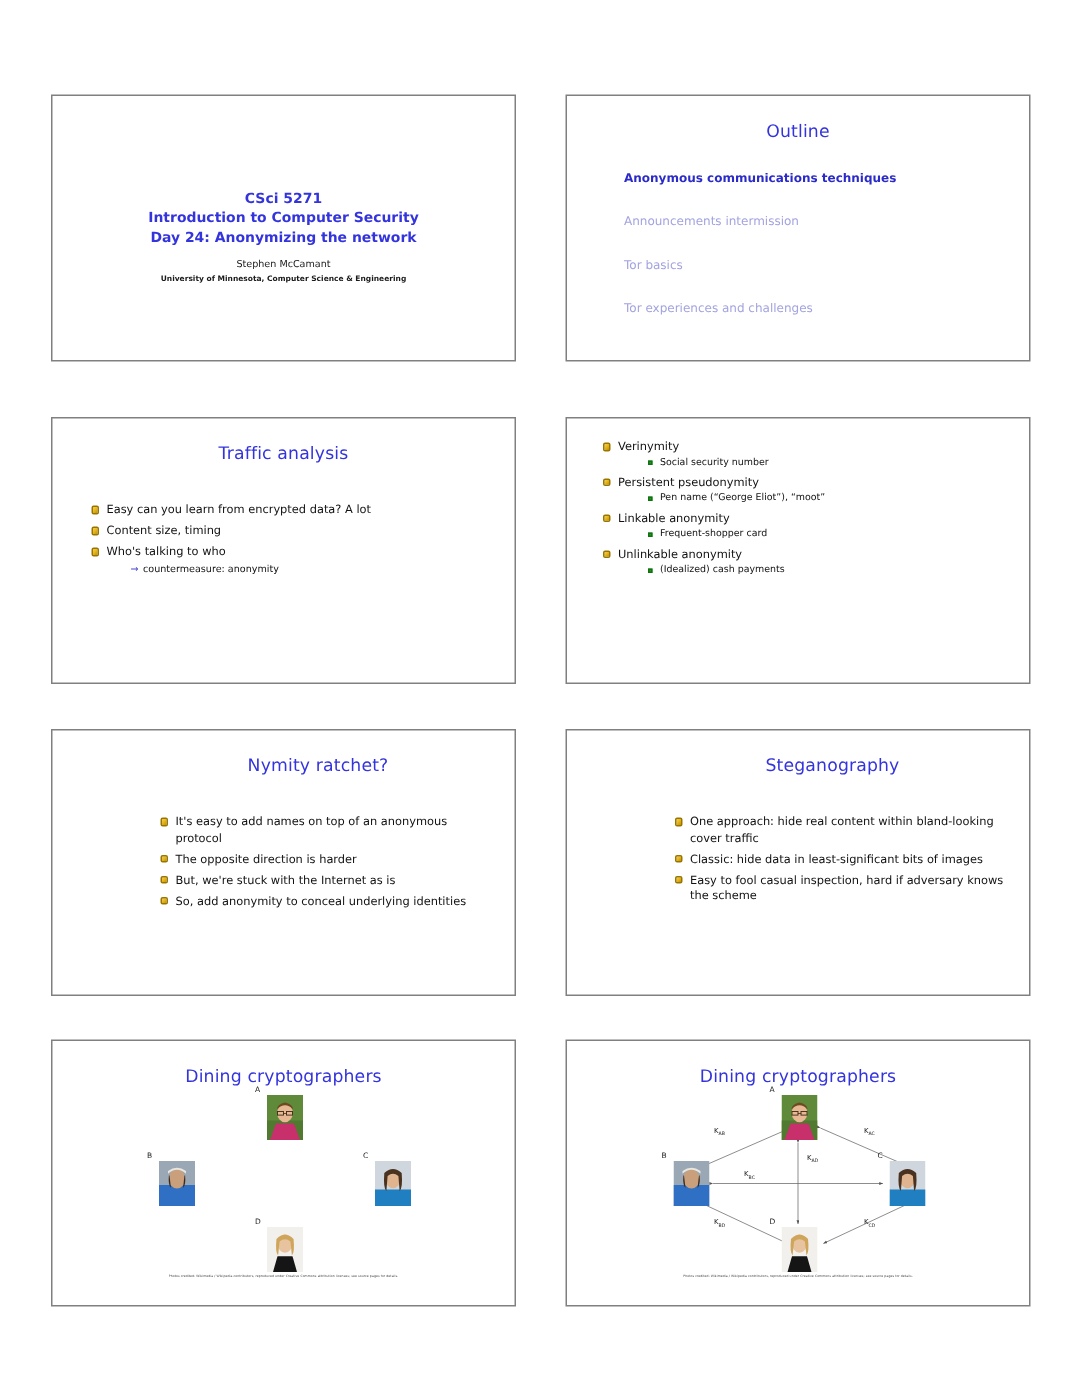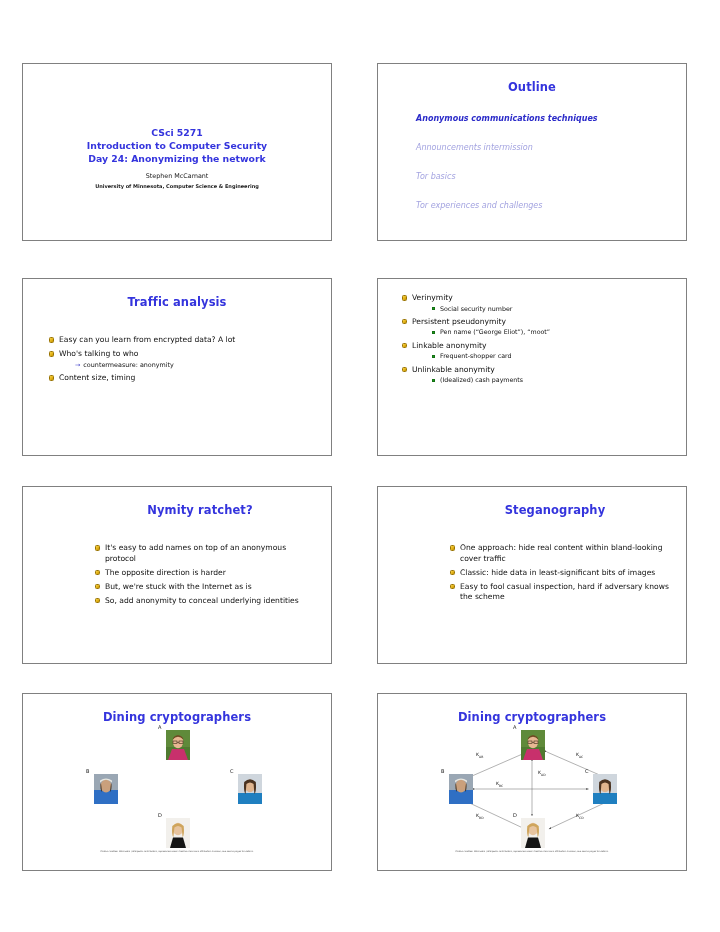--- a/index.html
+++ b/index.html
@@ -28,28 +28,28 @@
     border: 1px solid #808080;
     background: #ffffff;
     box-sizing: border-box;
     overflow: hidden;
   }
   
   .r0 { top: 63px; }
   .r1 { top: 278px; }
   .r2 { top: 486px; padding-left: 46px; }
   .r3 { top: 693px; }
-  .c0 { left: 22px; }
+  .c0 { left: 34px; }
   .c1 { left: 377px; }
 
   .slide-title {
     text-align: center;
     color: #3434dd;
     font-size: 11.5px;
-    font-weight: bold;
+    font-weight: normal;
     margin-top: 16px;
     letter-spacing: 0.1px;
   }
 
   
   .titleblock {
     text-align: center;
     margin-top: 62px;
   }
   .titleblock .big {
@@ -75,21 +75,20 @@
   .outline-list {
     margin: 20px 0 0 38px;
     padding: 0;
     list-style: none;
   }
   .outline-list li {
     font-size: 8px;
     line-height: 10px;
     margin-bottom: 19px;
     font-weight: bold;
-    font-style: italic;
   }
   .outline-list li.active { color: #2b2bc9; }
   .outline-list li.dim    { color: #a3a3e0; font-weight: normal; }
 
   
   .blist {
     margin: 24px 0 0 0;
     padding: 0 16px 0 26px;
     list-style: none;
   }
@@ -225,28 +224,28 @@
 
   <div class="slide r1 c0">
     <div class="slide-title">Traffic analysis</div>
     <ul class="blist" style="margin-top:26px">
       <li>
         <span class="bullet-ball"></span>
         <span>Easy can you learn from encrypted data? A lot</span>
       </li>
       <li>
         <span class="bullet-ball"></span>
+        <span>Content size, timing</span>
+      </li>
+      <li>
+        <span class="bullet-ball"></span>
         <span>Who's talking to who</span>
         <div class="arrow-sub">
           <span class="arr">→</span><span>countermeasure: anonymity</span>
         </div>
-      </li>
-      <li>
-        <span class="bullet-ball"></span>
-        <span>Content size, timing</span>
       </li>
     </ul>
   </div>
 
   <div class="slide r1 c1">
     <ul class="blist tight">
       <li>
         <span class="bullet-ball"></span>
         <span>Verinymity</span>
         <ul class="sublist">

